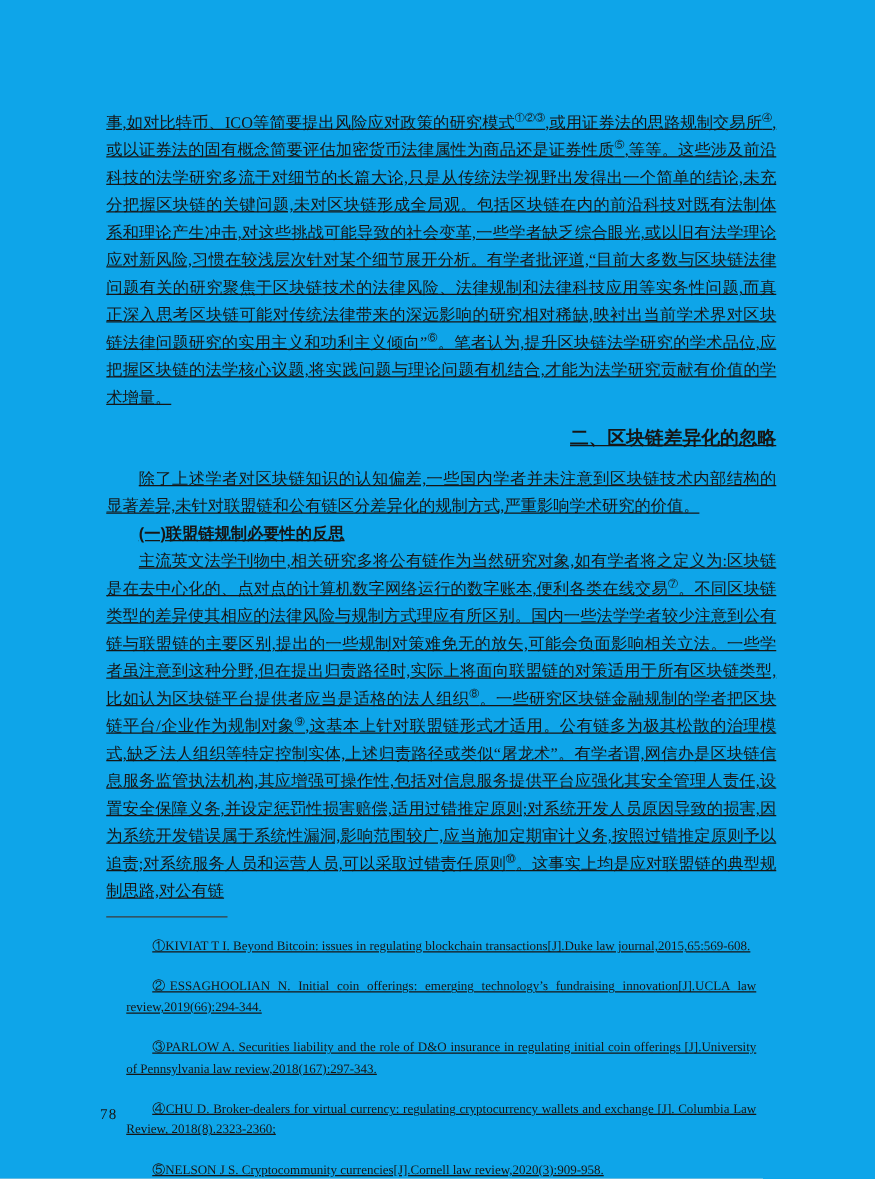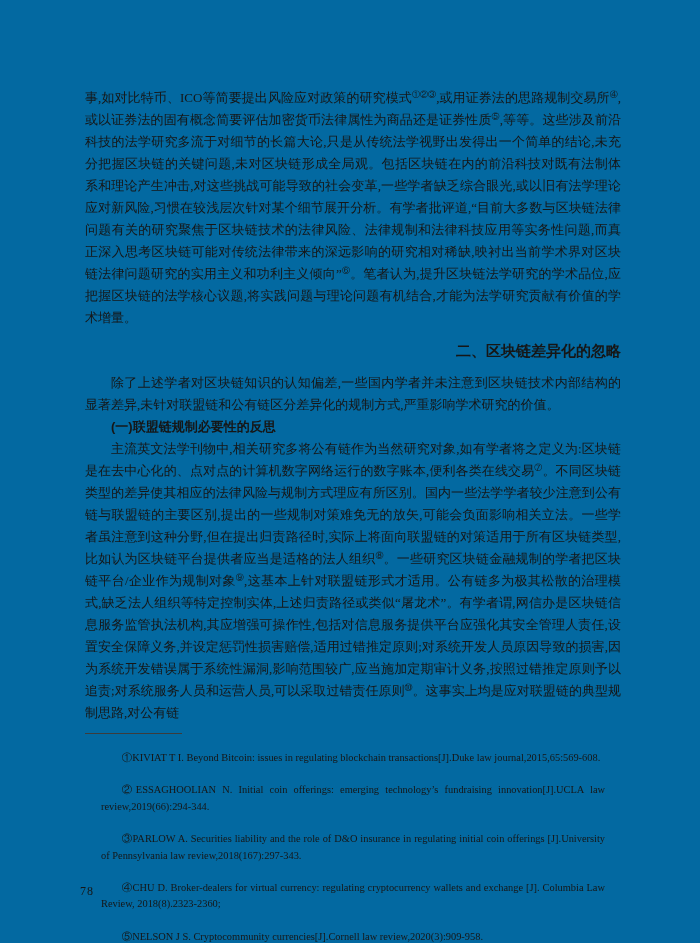--- a/index.html
+++ b/index.html
@@ -1,25 +1,26 @@
 <!DOCTYPE html>
 <html lang="zh"><head>
 <meta charset="utf-8">
 <style>
   html,body { margin:0; padding:0; background:#dcdcdc; }
   .page {
     width:700px; height:943px;
     margin:0 auto;
-    background:#0369a1;
+    background:#0ea5e9;
     color:#161616;
     position:relative;
     box-sizing:border-box;
     padding:87px 79px 0 85px;
     font-family:"Liberation Serif","DejaVu Serif",serif;
     overflow:hidden;
+    text-decoration:underline;
   }
   .body-text { font-size:13px; line-height:22px; text-align:justify; }
   .body-text p { margin:0; }
   .indent { text-indent:2em; }
   sup.fn-mark { font-size:8px; line-height:0; vertical-align:super; letter-spacing:0; }
   .section-heading {
     font-family:"Liberation Sans","DejaVu Sans",sans-serif;
     font-size:15px; font-weight:bold;
     text-align:right;
     margin:11px 0 10px 0;

